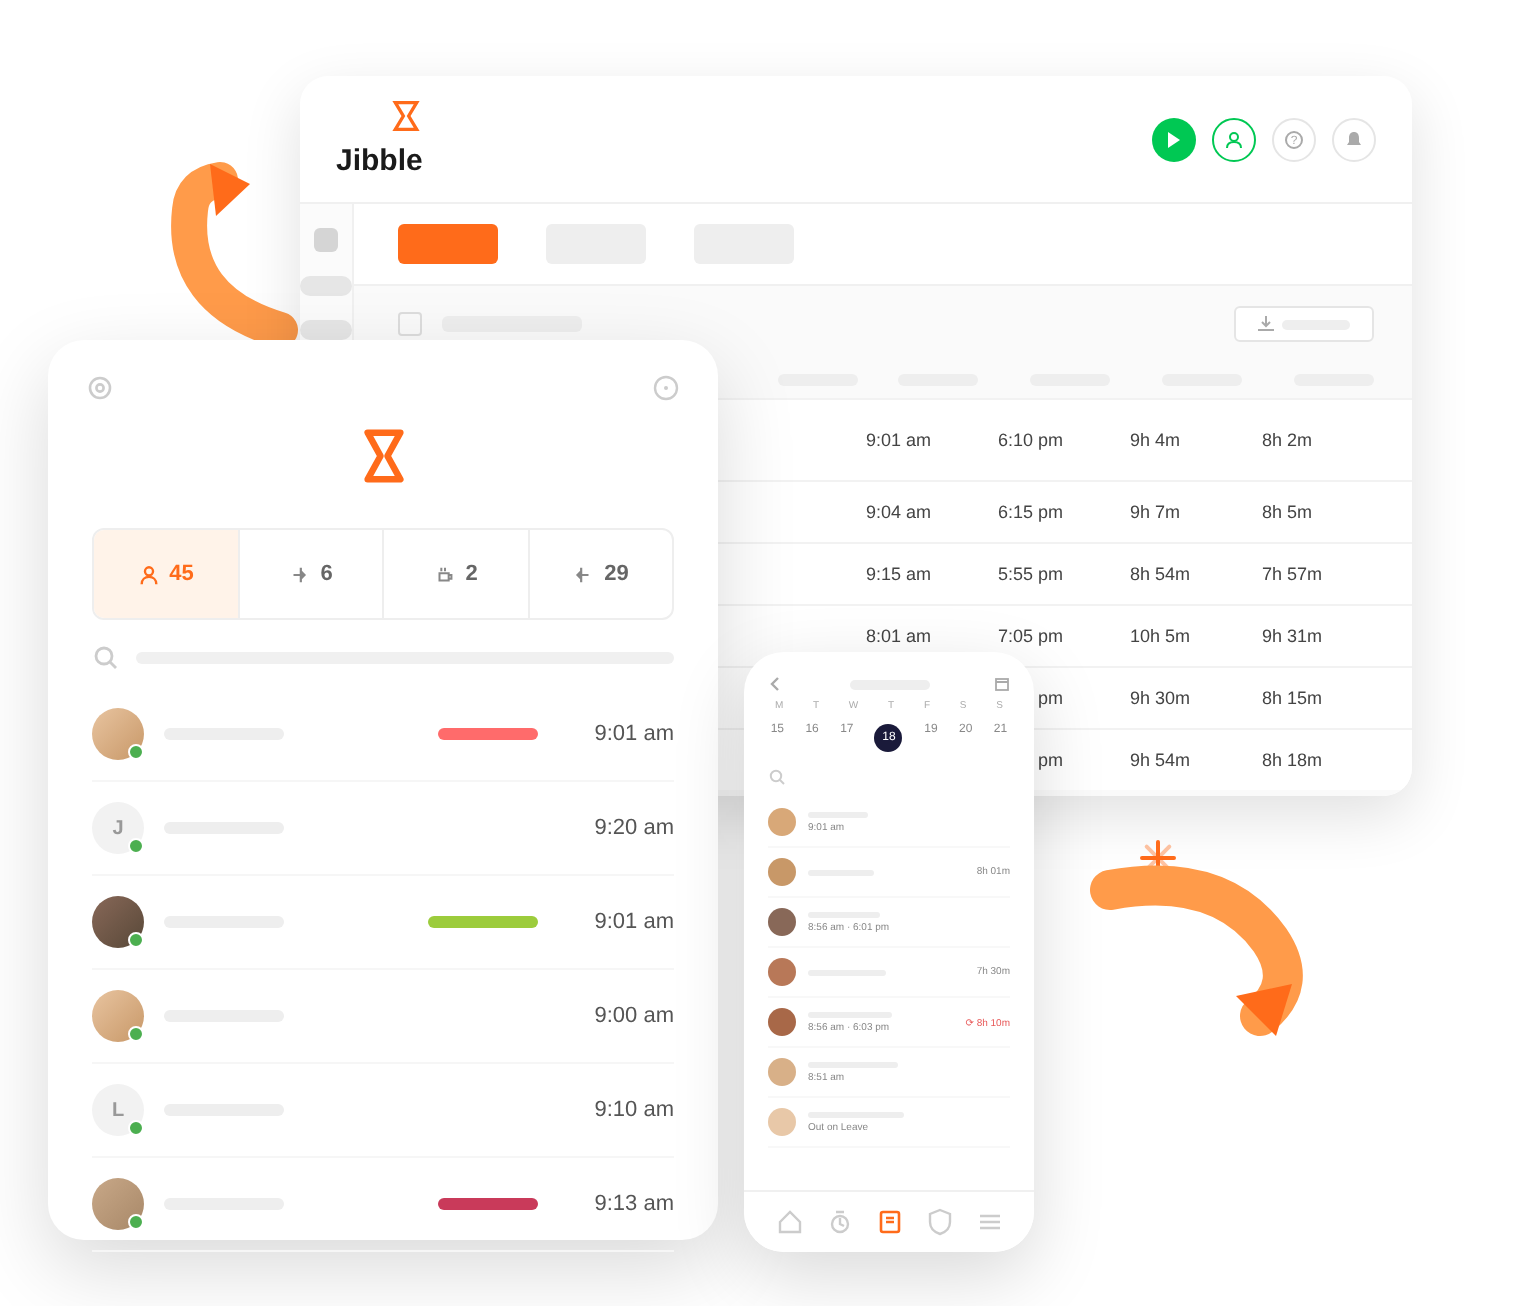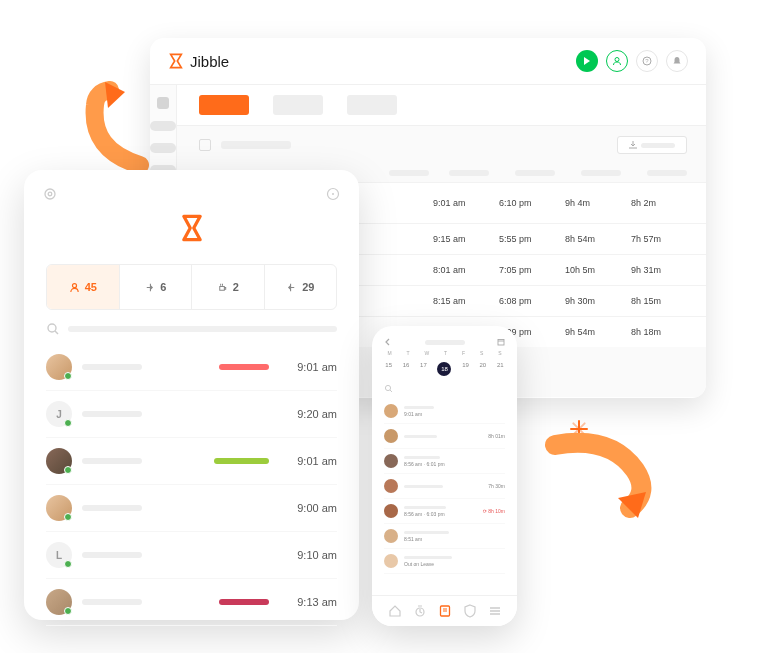--- a/index.html
+++ b/index.html
@@ -24,21 +24,21 @@
   box-shadow: 0 10px 30px rgba(0,0,0,0.12);
   overflow: hidden;
 }
 .desktop-header {
   display: flex;
   align-items: center;
   justify-content: space-between;
   padding: 12px 18px;
   border-bottom: 1px solid #f0f0f0;
 }
-.logo { display: flex; align-items: center; gap: 6px; font-weight: 400; font-size: 15px; color: #1a1a1a; }
+.logo { display: flex; align-items: flex-end; gap: 6px; font-weight: 700; font-size: 15px; color: #1a1a1a; flex-direction: column; }
 .logo-icon { width: 16px; height: 16px; }
 .header-actions { display: flex; gap: 8px; align-items: center; }
 .round-btn { width: 22px; height: 22px; border-radius: 50%; display: flex; align-items: center; justify-content: center; font-size: 10px; }
 .play-btn { background: #00c853; color: #fff; }
 .user-chip { border: 1px solid #00c853; color: #00c853; }
 .icon-btn { border: 1px solid #e5e5e5; color: #888; }
 
 .desktop-body { display: flex; height: calc(100% - 48px); }
 .sidebar {
   width: 50px;
@@ -249,20 +249,31 @@
     <div class="time-cell">6:10 pm</div>
     <div class="time-cell">9h 4m</div>
     <div class="time-cell">8h 2m</div>
   </div>
           <div class="table-row">
     <div style="width:20px"></div>
     <div class="row-name-col">
               <div class="row-skel" style="width:60px"></div>
             </div>
     <div style="flex:1"></div>
+    <div class="time-cell">9:04 am</div>
+    <div class="time-cell">6:15 pm</div>
+    <div class="time-cell">9h 7m</div>
+    <div class="time-cell">8h 5m</div>
+  </div>
+          <div class="table-row">
+    <div style="width:20px"></div>
+    <div class="row-name-col">
+              <div class="row-skel" style="width:60px"></div>
+            </div>
+    <div style="flex:1"></div>
     <div class="time-cell">9:15 am</div>
     <div class="time-cell">5:55 pm</div>
     <div class="time-cell">8h 54m</div>
     <div class="time-cell">7h 57m</div>
   </div>
           <div class="table-row">
     <div style="width:20px"></div>
     <div class="row-name-col">
               <div class="row-skel" style="width:60px"></div>
             </div>

